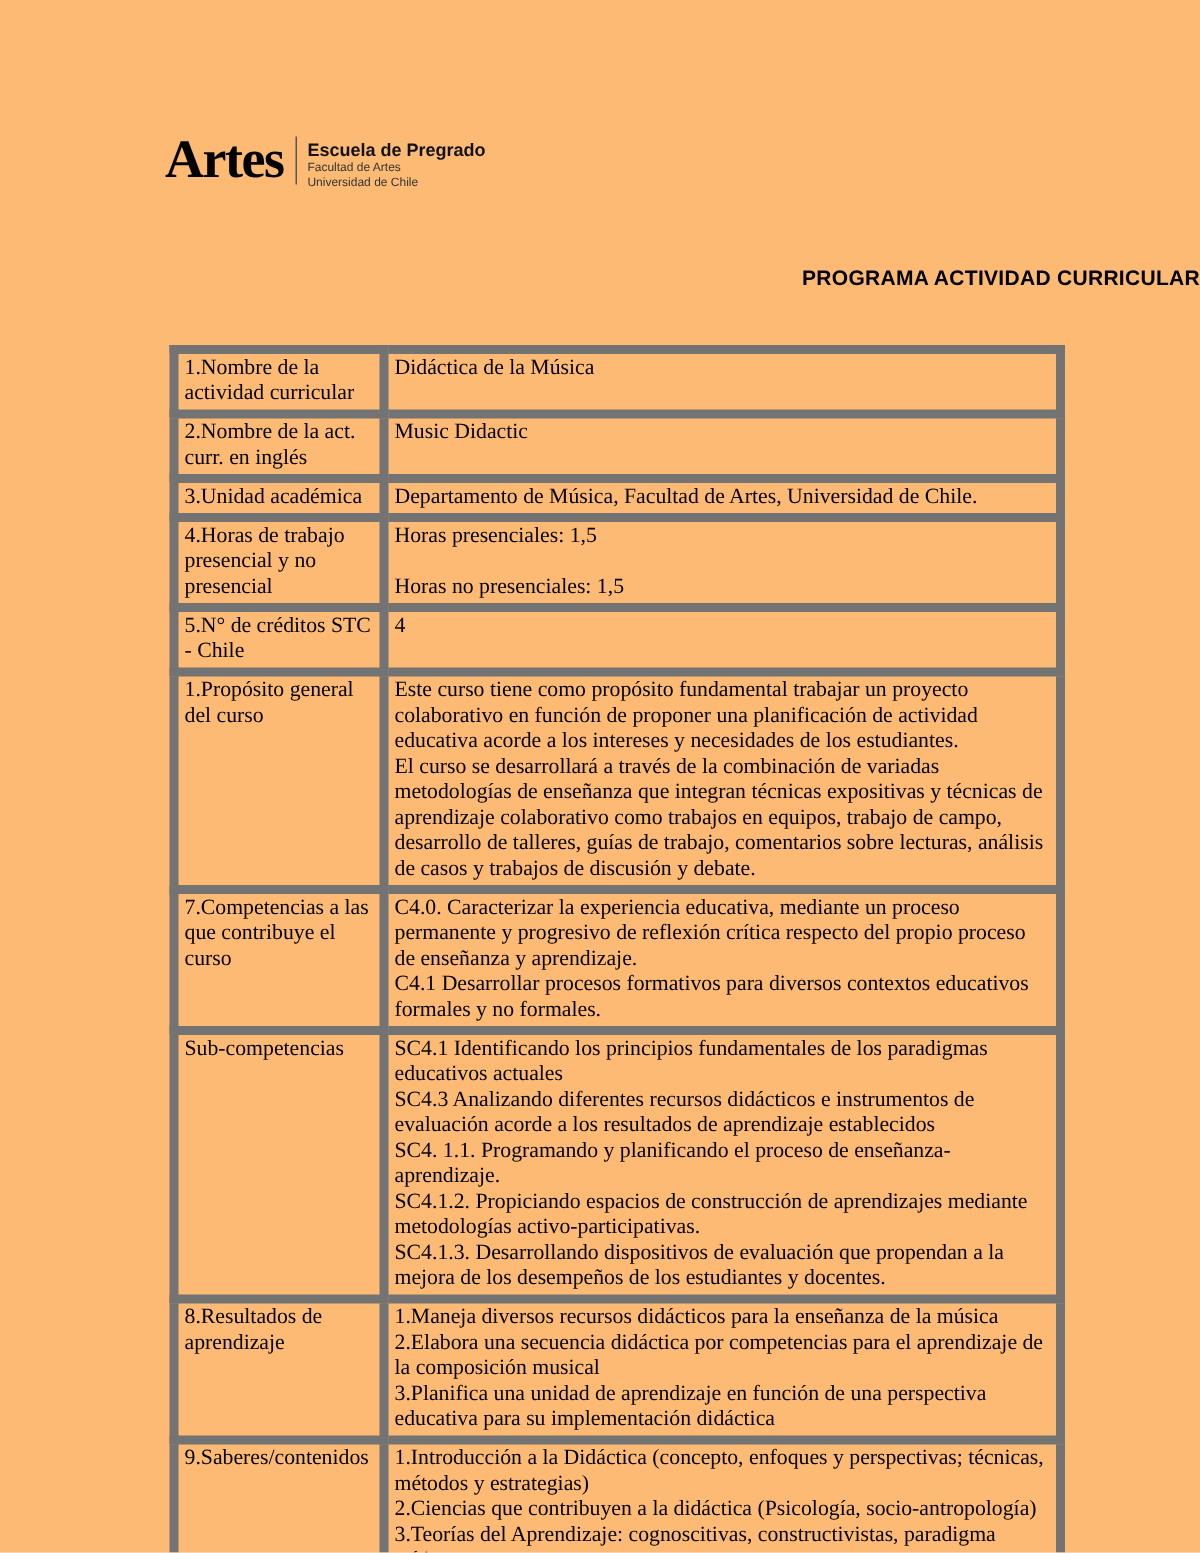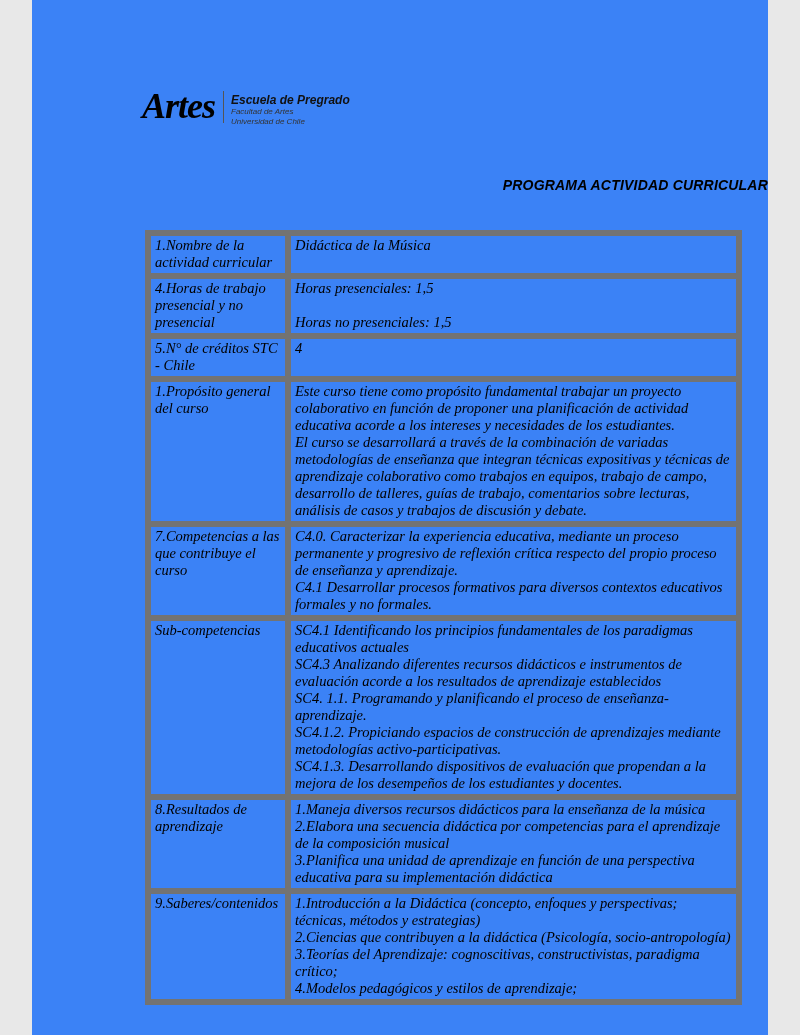--- a/index.html
+++ b/index.html
@@ -1,25 +1,24 @@
 <!DOCTYPE html>
 <html><head>
 <meta charset="utf-8">
 <style>
   * { margin: 0; padding: 0; box-sizing: border-box; }
   html, body { background: #e8e8e8; }
   body { font-family: "Liberation Serif", serif; color: #000; }
   .page {
     position: relative;
-    width: 736px;
+    width: 800px;
     height: 1035px;
-    background: #3b82f6;
+    background: #fdba74;
     margin: 0 auto;
     overflow: hidden;
-    font-style: italic;
   }
   .logo {
     position: absolute;
     top: 88px;
     left: 110px;
     display: flex;
     align-items: flex-start;
   }
   .brand {
     font-family: "Liberation Serif", serif;
@@ -86,20 +85,28 @@
 
   <div class="doc-title">PROGRAMA ACTIVIDAD CURRICULAR</div>
 
   <table class="program-table">
     <tbody>
       <tr>
         <td class="label-cell">1.Nombre de la actividad curricular</td>
         <td class="value-cell">Didáctica de la Música</td>
       </tr>
       <tr>
+        <td class="label-cell">2.Nombre de la act. curr. en inglés</td>
+        <td class="value-cell">Music Didactic</td>
+      </tr>
+      <tr>
+        <td class="label-cell">3.Unidad académica</td>
+        <td class="value-cell">Departamento de Música, Facultad de Artes, Universidad de Chile.</td>
+      </tr>
+      <tr>
         <td class="label-cell">4.Horas de trabajo presencial y no presencial</td>
         <td class="value-cell">Horas presenciales: 1,5
 
 Horas no presenciales: 1,5</td>
       </tr>
       <tr>
         <td class="label-cell">5.N° de créditos STC - Chile</td>
         <td class="value-cell">4</td>
       </tr>
       <tr>

